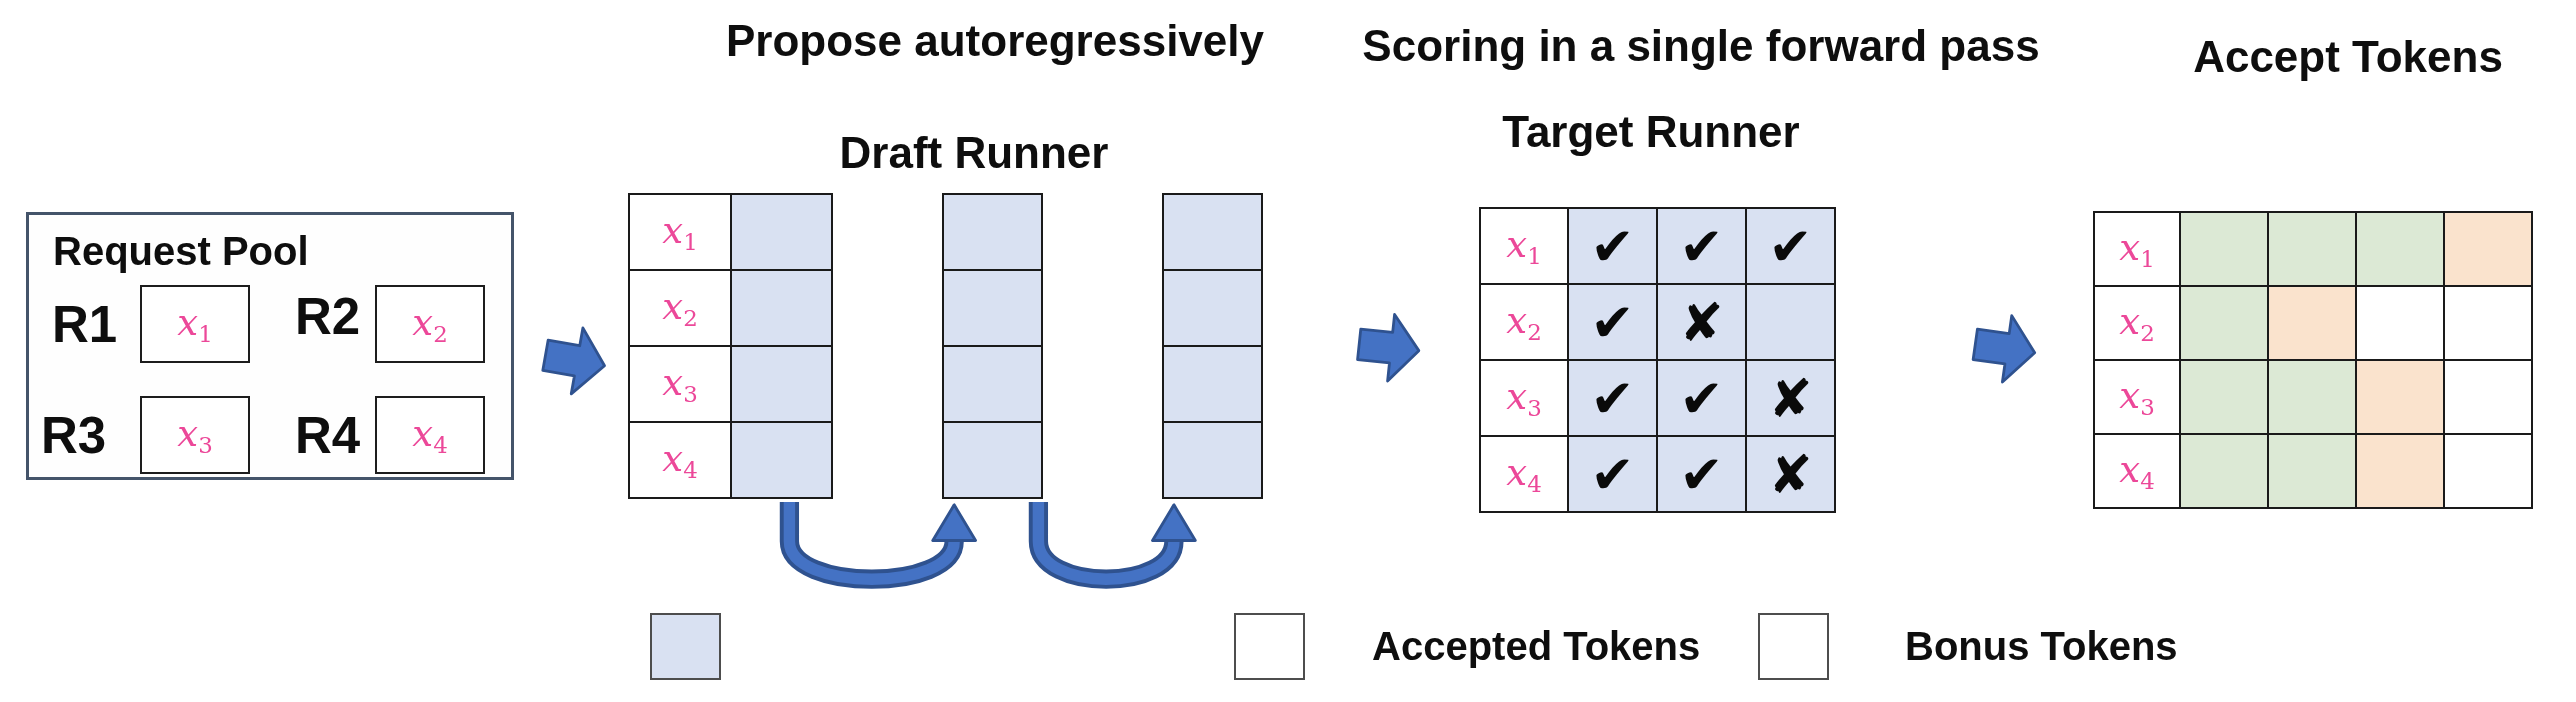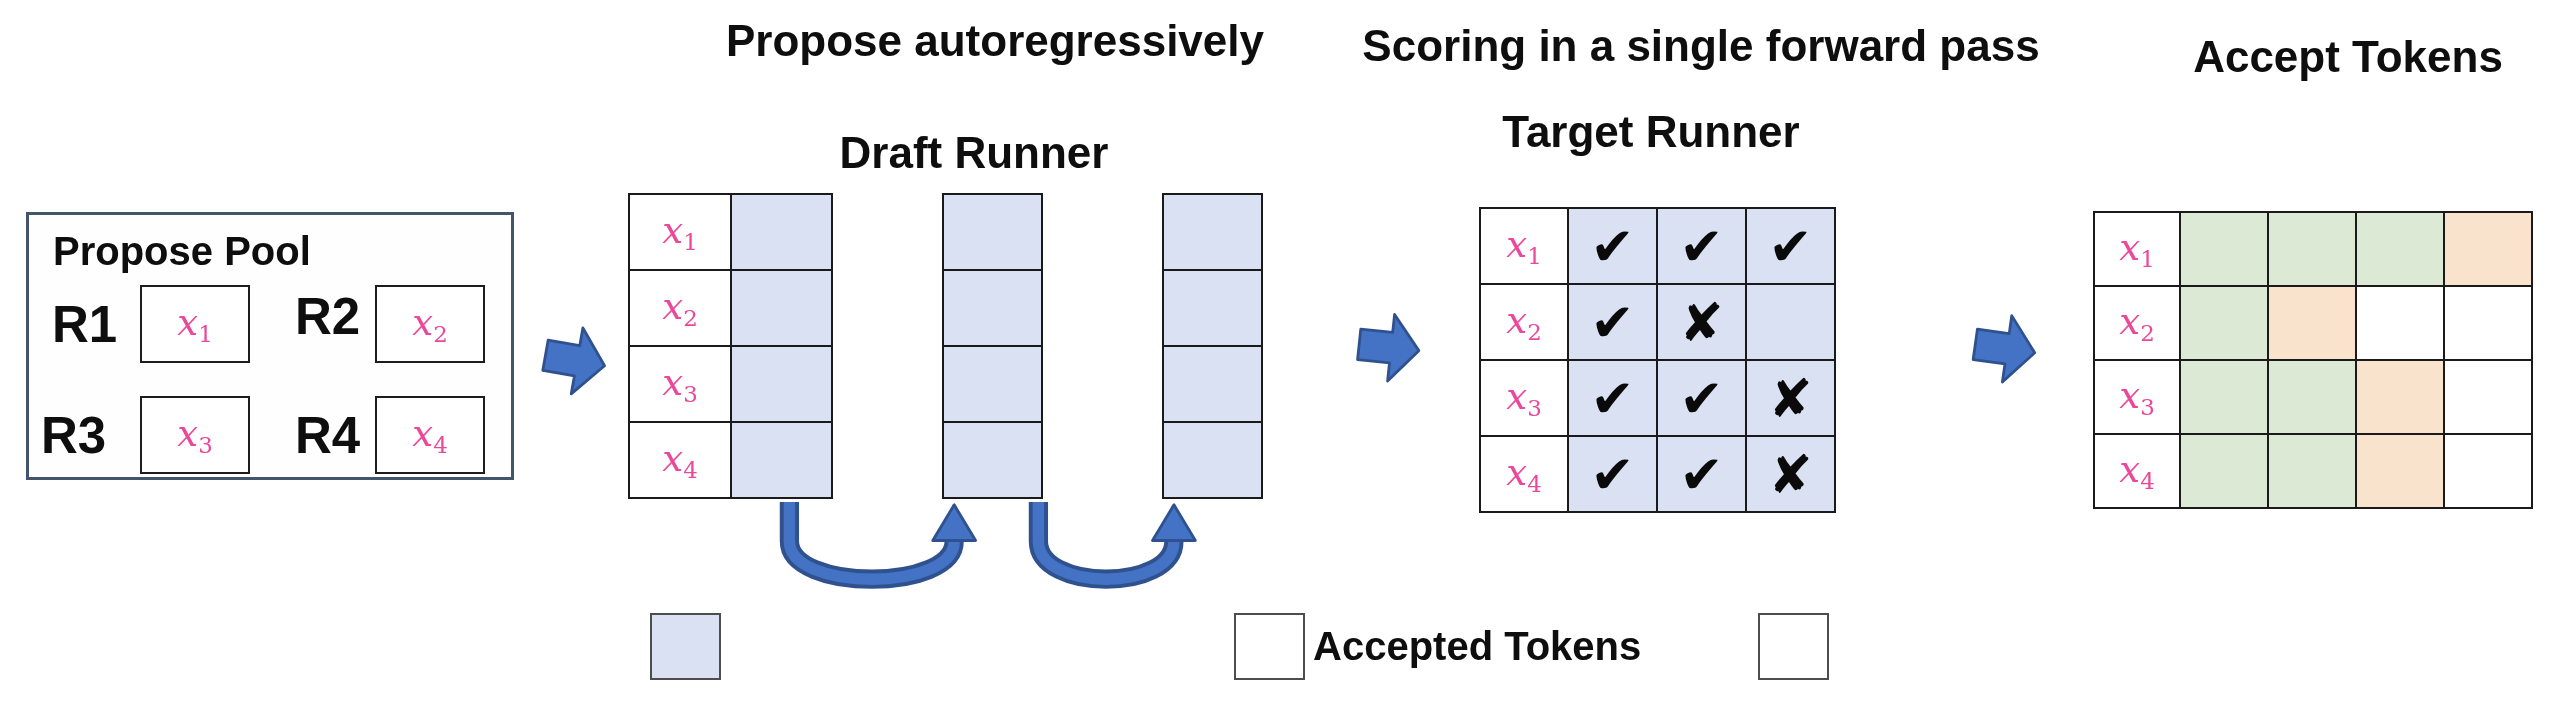--- a/index.html
+++ b/index.html
@@ -43,21 +43,21 @@
 
 <div class="canvas">
 
   <div class="title" style="left:995px;top:15.7px;">Propose autoregressively</div>
   <div class="title" style="left:974px;top:104px;margin-top:24px;">Draft Runner</div>
   <div class="title" style="left:1651px;top:107px;">Target Runner</div>
   <div class="title" style="left:1701px;top:21.4px;">Scoring in a single forward pass</div>
   <div class="title" style="left:2303px;top:32px;margin-left:45px;">Accept Tokens</div>
 
   <div class="pool-box" style="left:26px;top:212px;width:488px;height:268px;">
-    <div class="pool-title" style="left:24px;top:14.3px;">Propose Pool</div>
+    <div class="pool-title" style="left:24px;top:14.3px;">Request Pool</div>
 
     <div class="req-label" style="left:23px;top:72px;height:74px;">R1</div>
     <div class="tok-box" style="left:111px;top:70px;">
       <span class="xlab"><i>x</i><sub>1</sub></span>
     </div>
     <div class="req-label" style="left:266px;top:64px;height:74px;">R2</div>
     <div class="tok-box" style="left:346px;top:70px;">
       <span class="xlab"><i>x</i><sub>2</sub></span>
     </div>
     <div class="req-label" style="left:12px;top:183px;height:74px;">R3</div>
@@ -204,18 +204,19 @@
       <td class="cell-accepted"></td>
       <td class="cell-bonus"></td>
       <td class="empty"></td>
     </tr>
   </tbody>
     </table>
 
   <div class="swatch cell-proposed" style="left:650px;top:613px;"></div>
 
   <div class="swatch cell-accepted" style="left:1234px;top:613px;"></div>
-  <div class="legend-label" style="left:1313px;top:613px;">Accepted Tokens</div>
+  <div class="legend-label" style="left:1372px;top:613px;">Accepted Tokens</div>
 
   <div class="swatch cell-bonus" style="left:1758px;top:613px;"></div>
+  <div class="legend-label" style="left:1905px;top:613px;">Bonus Tokens</div>
 
 </div>
 
 
 </body></html>

